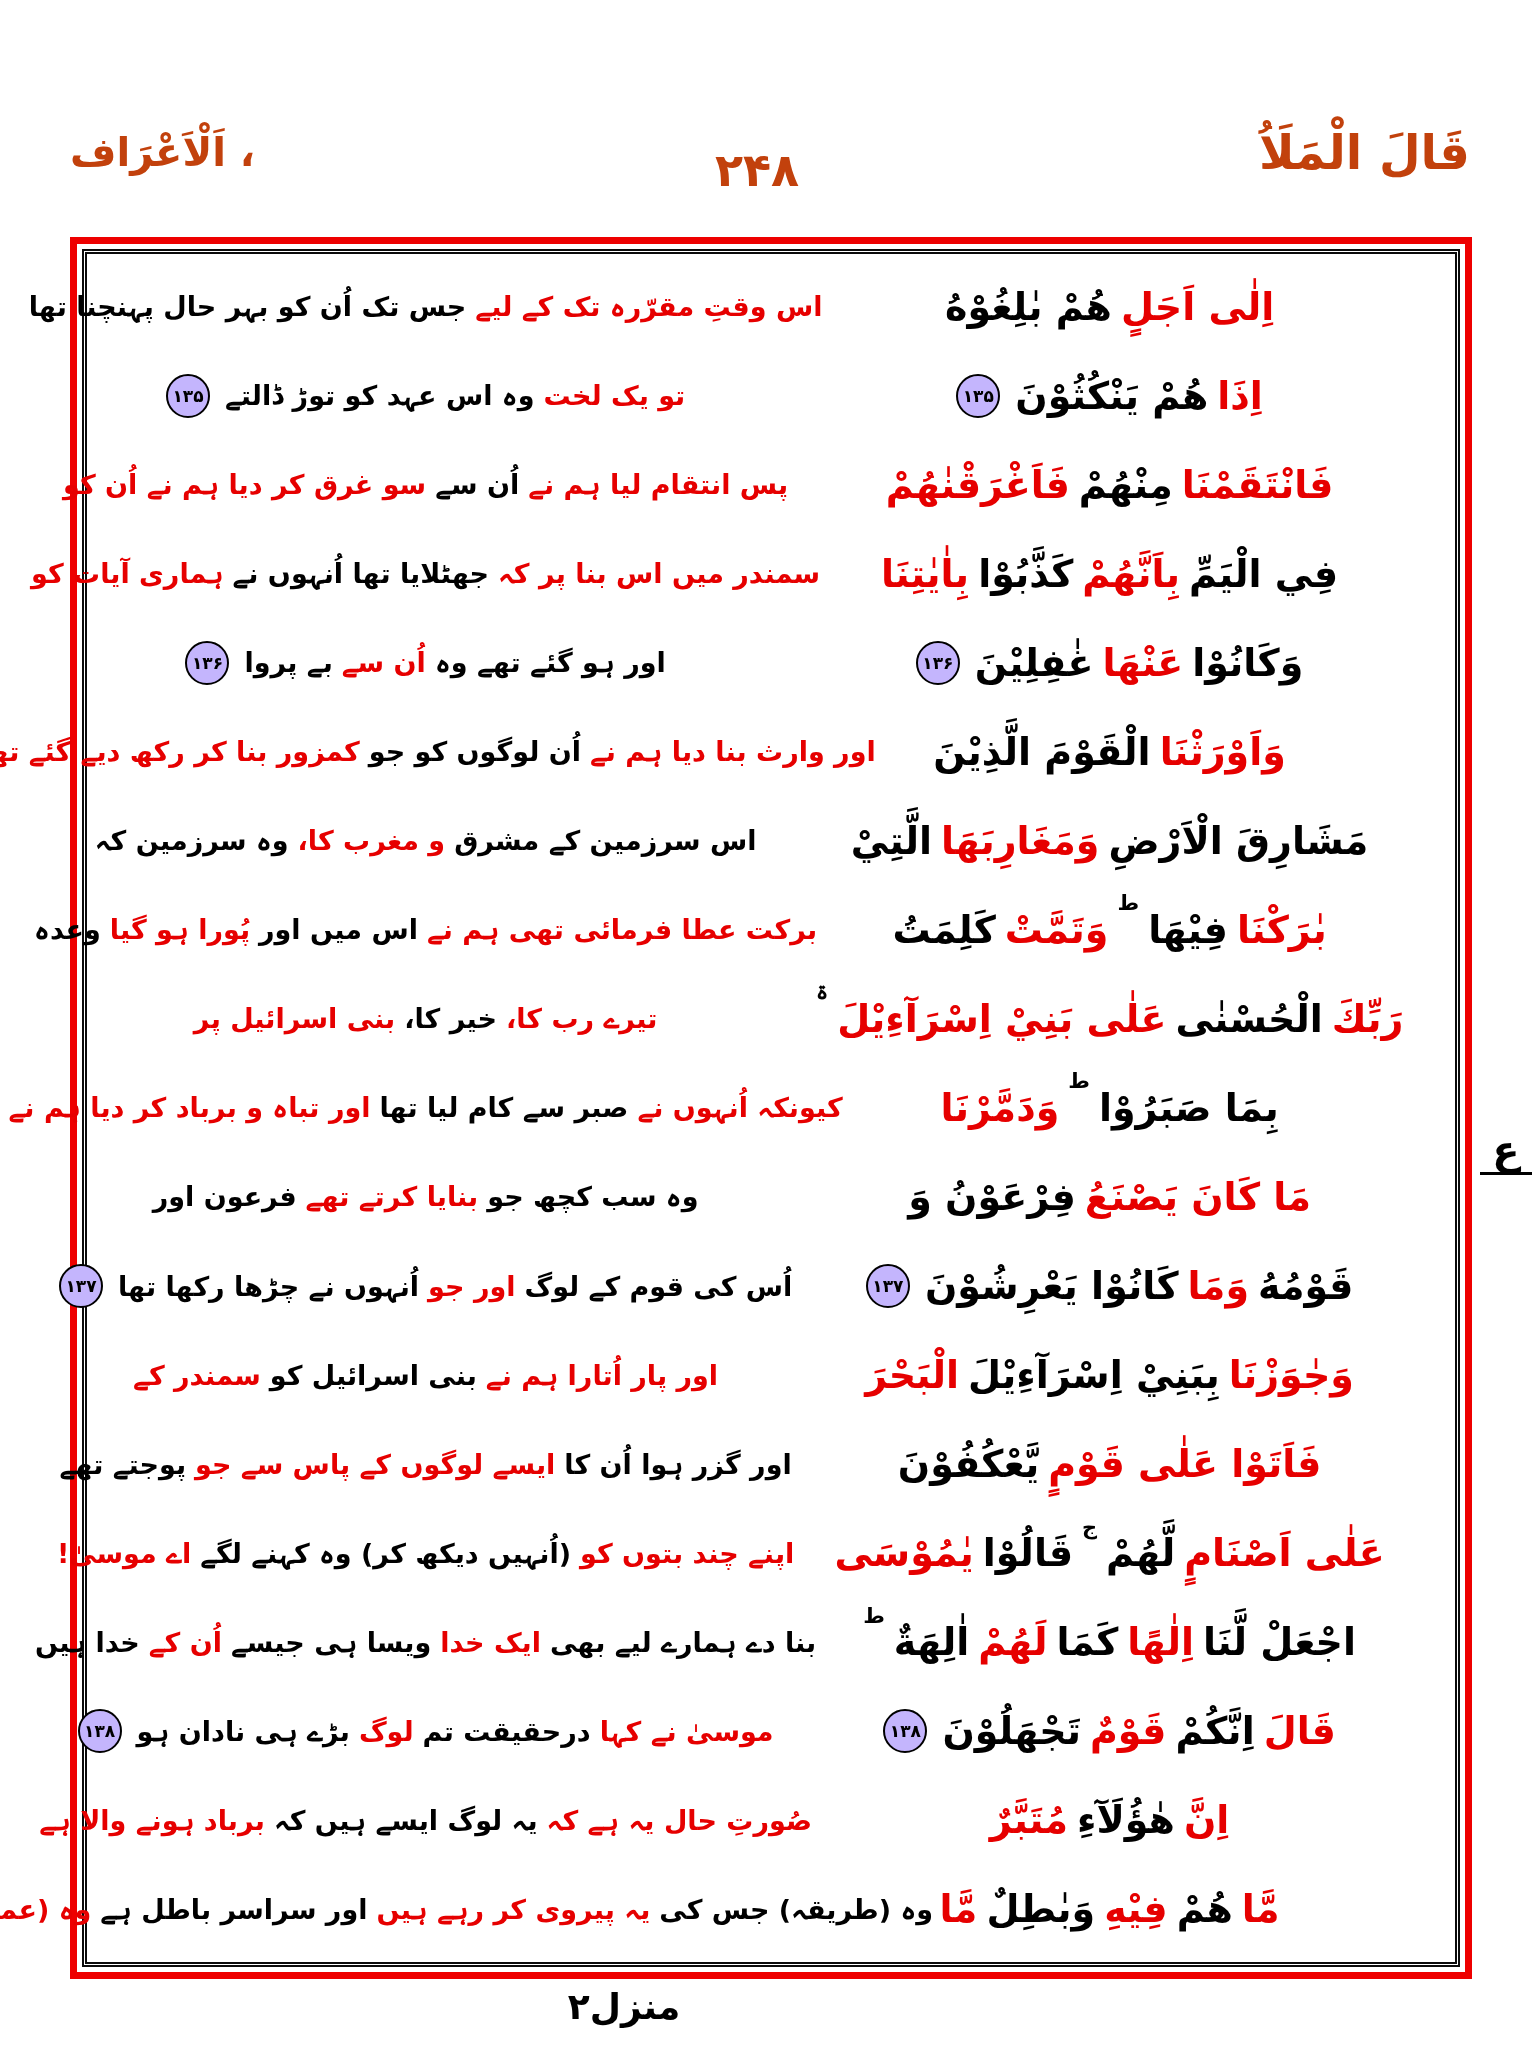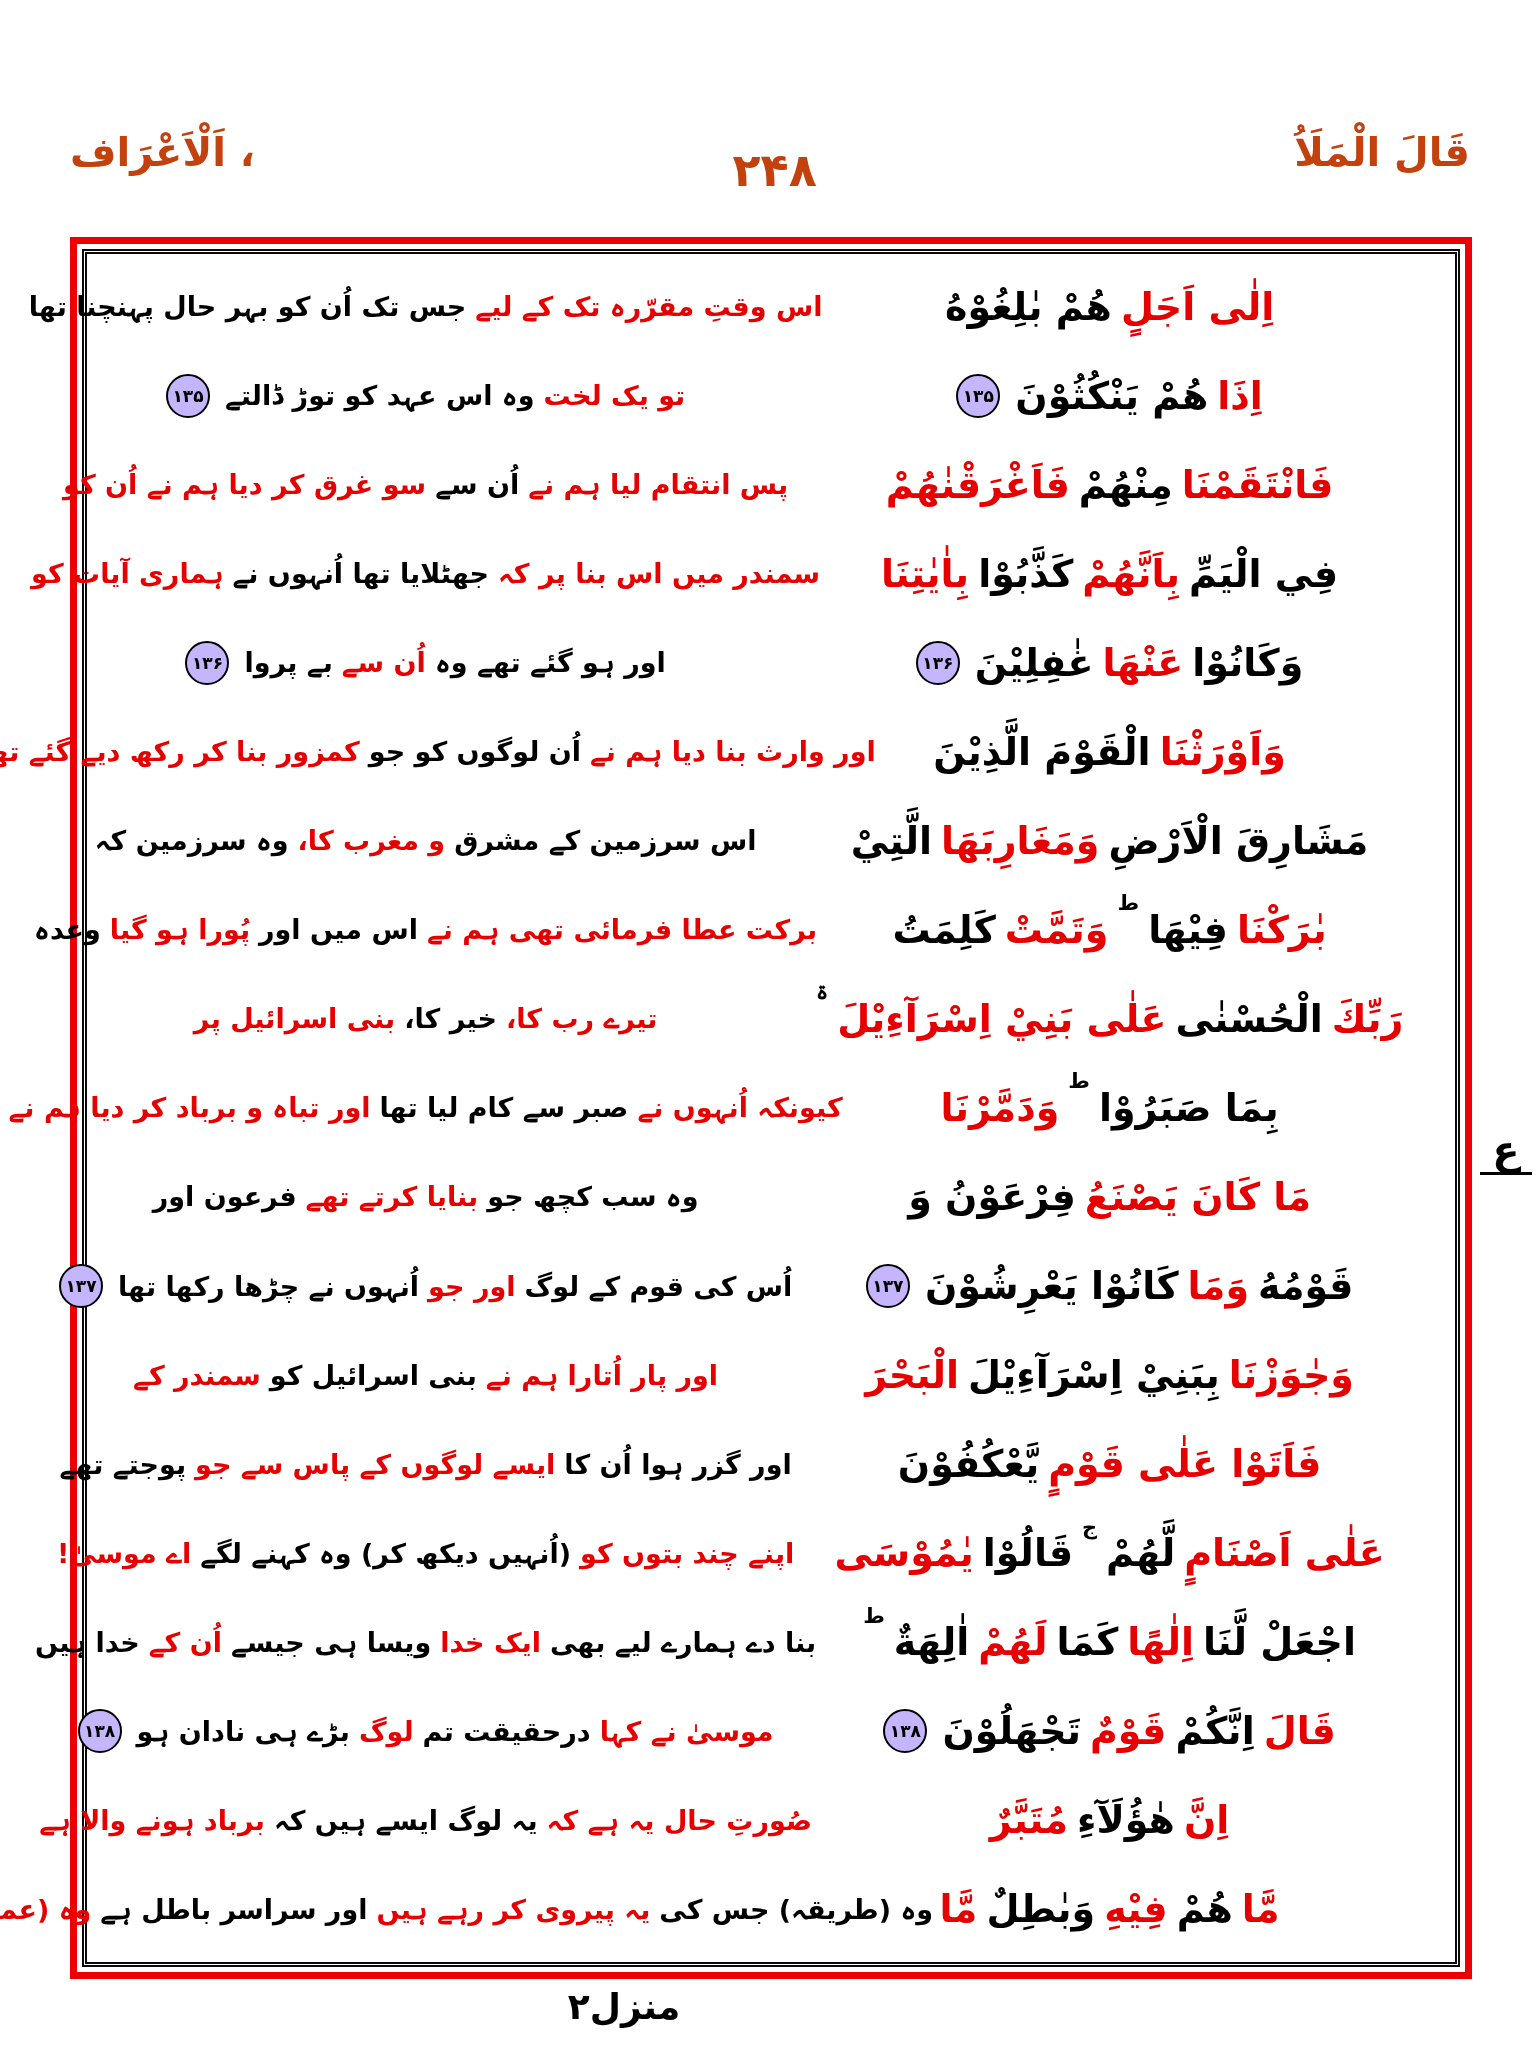--- a/index.html
+++ b/index.html
@@ -9,21 +9,21 @@
   }
   
   .page-header{
     position:absolute;top:92px;left:70px;width:1400px;height:120px;
     display:flex;align-items:center;justify-content:space-between;
     direction:ltr;
   }
   .hdr{font-weight:bold;color:#c2410c;white-space:nowrap;}
   .hdr-surah{font-size:40px;}
   .hdr-page{font-size:46px;letter-spacing:2px;margin-top:36px;}
-  .hdr-juz{font-size:40px;}
+  .hdr-juz{font-size:48px;}
   
   .frame{
     position:absolute;left:70px;top:237px;width:1402px;height:1742px;
     border:7px solid var(--border-red);box-sizing:border-box;padding:5px;
   }
   .frame-inner{
     width:100%;height:100%;box-sizing:border-box;
     border:5px double #0a0a0a;
     display:flex;flex-direction:row-reverse;
   }

